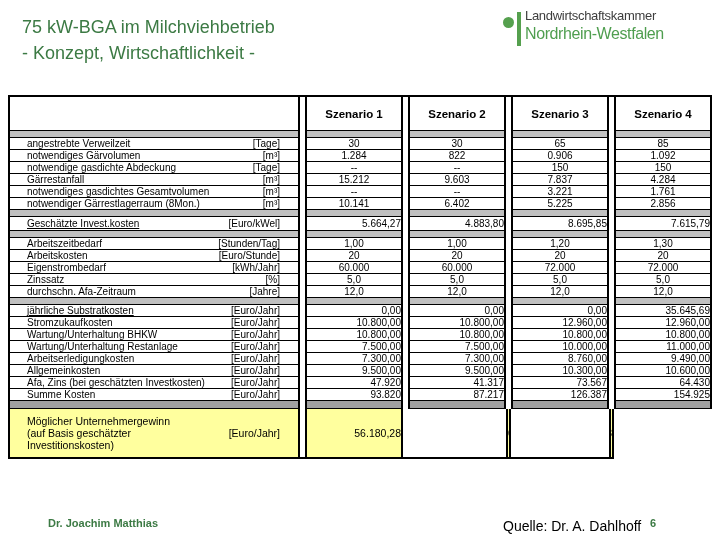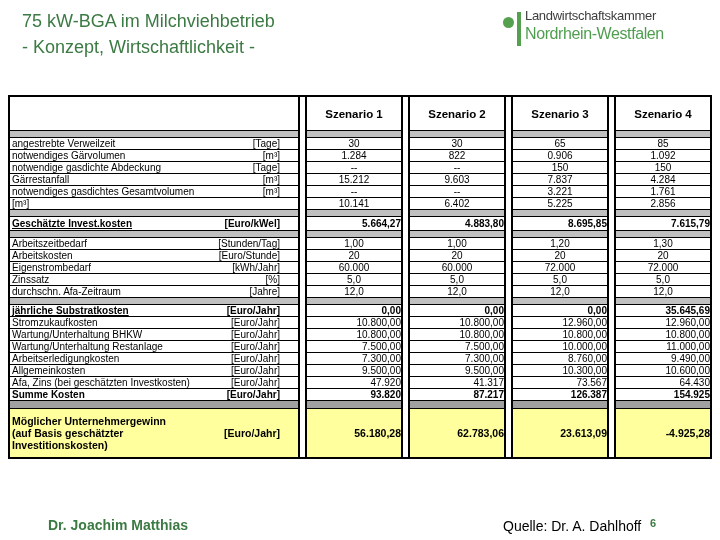--- a/index.html
+++ b/index.html
@@ -1,20 +1,20 @@
 <!DOCTYPE html>
 <html><head>
 <meta charset="utf-8">
 <style>
   html,body{margin:0;padding:0;background:#fff;}
   .slide{position:relative;width:720px;height:540px;background:#ffffff;overflow:hidden;
          font-family:"Liberation Sans", sans-serif;color:#000;}
 
   
-  .title{position:absolute;left:22px;top:8px;font-size:18px;line-height:26px;color:#3c7a44;}
+  .title{position:absolute;left:22px;top:14px;font-size:18px;line-height:26px;color:#3c7a44;}
 
   
   .logo{position:absolute;left:503px;top:8px;display:flex;align-items:flex-start;}
   .logo-dot{width:11px;height:11px;border-radius:50%;background:#55a04e;margin-top:9px;}
   .logo-bar{width:4px;height:34px;background:#55a04e;margin-left:3px;margin-top:4px;}
   .logo-text{margin-left:4px;display:flex;flex-direction:column;}
   .logo-line1{font-size:13px;line-height:15px;color:#3d3d3d;letter-spacing:-0.3px;}
   .logo-line2{font-size:16px;line-height:21px;color:#4f9e4f;letter-spacing:-0.4px;}
 
   
@@ -32,33 +32,33 @@
                 font-weight:bold;font-size:11.5px;}
   .sep .cell{background:#c0c0c0;}
   .sep{height:7px;}
   .sepdark .cell{background:#a0a0a0;}
   .sepdark{height:8px;}
   .data{height:12px;}
   .gain{height:50px;}
   .gain .cell{background:#ffff9e;}
 
   .label-cell{display:flex;align-items:center;justify-content:space-between;
-              padding-left:2px;}
+              padding-left:17px;}
   .lab-text{white-space:pre-line;}
   .unit{padding-right:18px;white-space:nowrap;}
   .val{display:flex;align-items:center;}
   .align-center .val{justify-content:center;text-align:center;}
   .align-right .val{justify-content:flex-end;}
-  .bold .cell{font-weight:bold;}
+  .bold .cell{font-weight:normal;}
   .underline .lab-text{text-decoration:underline;}
   .gain .label-cell{font-size:10.5px;justify-content:space-between;}
   .gain .val{font-size:10.5px;}
 
   
-  .footer-author{position:absolute;left:48px;top:517px;font-size:14px;font-weight:bold;color:#3c7a44;}
+  .footer-author{position:absolute;left:48px;top:517px;font-size:11px;font-weight:bold;color:#3c7a44;}
   .footer-source{position:absolute;left:503px;top:518px;font-size:14px;color:#000;}
   .footer-page{position:absolute;left:650px;top:517px;font-size:11px;font-weight:bold;color:#3c7a44;}
 </style>
 </head>
 <body>
 
 <div class="slide">
 
   <div class="title">
     <div>75 kW-BGA im Milchviehbetrieb</div>
@@ -165,20 +165,21 @@
         <div class="cell val">--</div>
         <div class="gutter"></div>
         <div class="cell val">--</div>
         <div class="gutter"></div>
         <div class="cell val">3.221</div>
         <div class="gutter"></div>
         <div class="cell val">1.761</div>
       </div>
       <div class="trow data align-center">
         <div class="cell label-cell">
+          <span class="lab-text">notwendiger Gärrestlagerraum (8Mon.)</span>
           <span class="unit">[m³]</span>
         </div>
         <div class="gutter"></div>
         <div class="cell val">10.141</div>
         <div class="gutter"></div>
         <div class="cell val">6.402</div>
         <div class="gutter"></div>
         <div class="cell val">5.225</div>
         <div class="gutter"></div>
         <div class="cell val">2.856</div>
@@ -426,21 +427,20 @@
       <div class="trow gain bold align-right">
         <div class="cell label-cell">
           <span class="lab-text">Möglicher Unternehmergewinn
 (auf Basis geschätzter
 Investitionskosten)</span>
           <span class="unit">[Euro/Jahr]</span>
         </div>
         <div class="gutter"></div>
         <div class="cell val">56.180,28</div>
         <div class="gutter"></div>
-        <div class="cell val">62.783,06</div>
         <div class="gutter"></div>
         <div class="cell val">23.613,09</div>
         <div class="gutter"></div>
         <div class="cell val">-4.925,28</div>
       </div>
     </div>
 
   <span class="footer-author">Dr. Joachim Matthias</span>
   <span class="footer-source">Quelle: Dr. A. Dahlhoff</span>
   <span class="footer-page">6</span>

